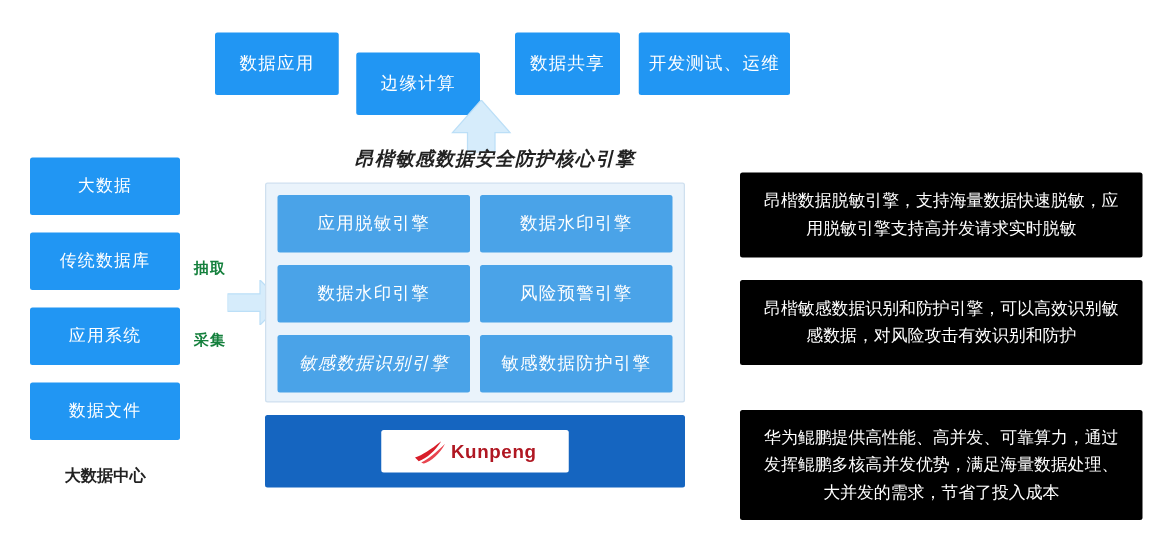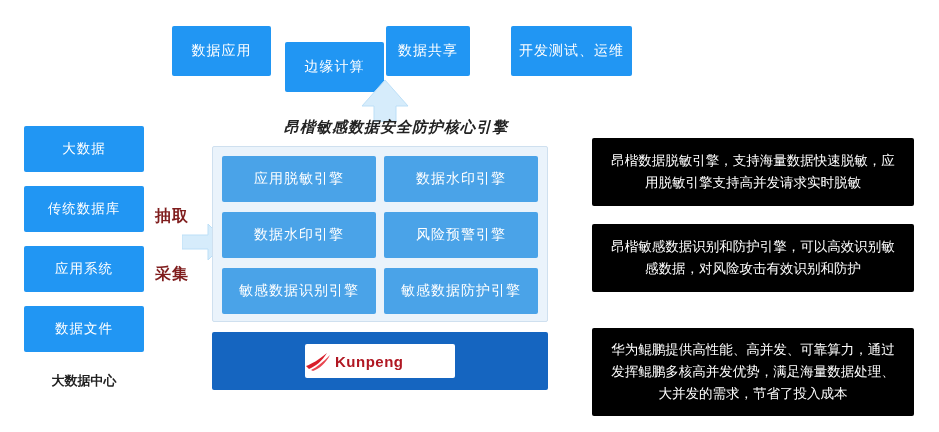--- a/index.html
+++ b/index.html
@@ -60,21 +60,21 @@
   .kunpeng{
     background:#1565c0;
     border-radius:2px;
     display:flex;align-items:center;justify-content:center;
     gap:18px;
   }
   .kunpeng-logo{
     background:#ffffff;
     border-radius:2px;
     width:150px;height:34px;
-    display:flex;align-items:center;justify-content:flex-start;
+    display:flex;align-items:center;justify-content:center;
     gap:4px;
   }
   .kunpeng-logo .mark{
     width:26px;height:20px;position:relative;display:block;
   }
   .kunpeng-logo .word{
     color:#b01722;font-size:15px;font-weight:bold;letter-spacing:0.5px;
   }
   .kunpeng-text{
     color:#ffffff;font-size:16px;font-weight:bold;letter-spacing:1px;
@@ -87,33 +87,33 @@
     font-size:13.5px;
     line-height:22px;
     border-radius:2px;
     display:flex;align-items:center;justify-content:center;
     text-align:center;
     padding:6px 14px;
   }
 
   
   .arrowlabel{
-    font-size:16px;color:#7f1d1d;font-weight:bold;letter-spacing:1px;
+    font-size:12px;color:#15803d;font-weight:bold;letter-spacing:1px;
   }
 </style>
 </head>
 <body>
 
 <div class="abs topbox" style="left:172px;top:26px;width:99px;height:50px;">
   <span>数据应用</span>
 </div>
 <div class="abs topbox" style="left:285px;top:26px;width:99px;height:50px;margin-top:16px;">
   <span>边缘计算</span>
 </div>
-<div class="abs topbox" style="left:386px;top:26px;width:84px;height:50px;">
+<div class="abs topbox" style="left:412px;top:26px;width:84px;height:50px;">
   <span>数据共享</span>
 </div>
 <div class="abs topbox" style="left:511px;top:26px;width:121px;height:50px;">
   <span>开发测试、运维</span>
 </div>
 
 <svg class="abs" style="left:358px;top:80px;width:54px;height:42px;" viewBox="0 0 54 42">
   <path d="M27 0 L50 26 L38 26 L38 42 L16 42 L16 26 L4 26 Z" fill="#d6ecfb" stroke="#bcdff7" stroke-width="1"></path>
 </svg>
 
@@ -155,21 +155,21 @@
 </div>
 <div class="abs enginebox" style="left:384px;top:156px;width:154px;height:46px;">
   <span>数据水印引擎</span>
 </div>
 <div class="abs enginebox" style="left:222px;top:212px;width:154px;height:46px;">
   <span>数据水印引擎</span>
 </div>
 <div class="abs enginebox" style="left:384px;top:212px;width:154px;height:46px;">
   <span>风险预警引擎</span>
 </div>
-<div class="abs enginebox" style="left:222px;top:268px;width:154px;height:46px;">
+<div class="abs enginebox" style="left:222px;top:268px;width:154px;height:46px;font-style:italic;">
   <span>敏感数据识别引擎</span>
 </div>
 <div class="abs enginebox" style="left:384px;top:268px;width:154px;height:46px;">
   <span>敏感数据防护引擎</span>
 </div>
 
 <div class="abs kunpeng" style="left:212px;top:332px;width:336px;height:58px;">
   <div class="kunpeng-logo">
     <span class="mark">
       <svg width="26" height="20" viewBox="0 0 26 20">

